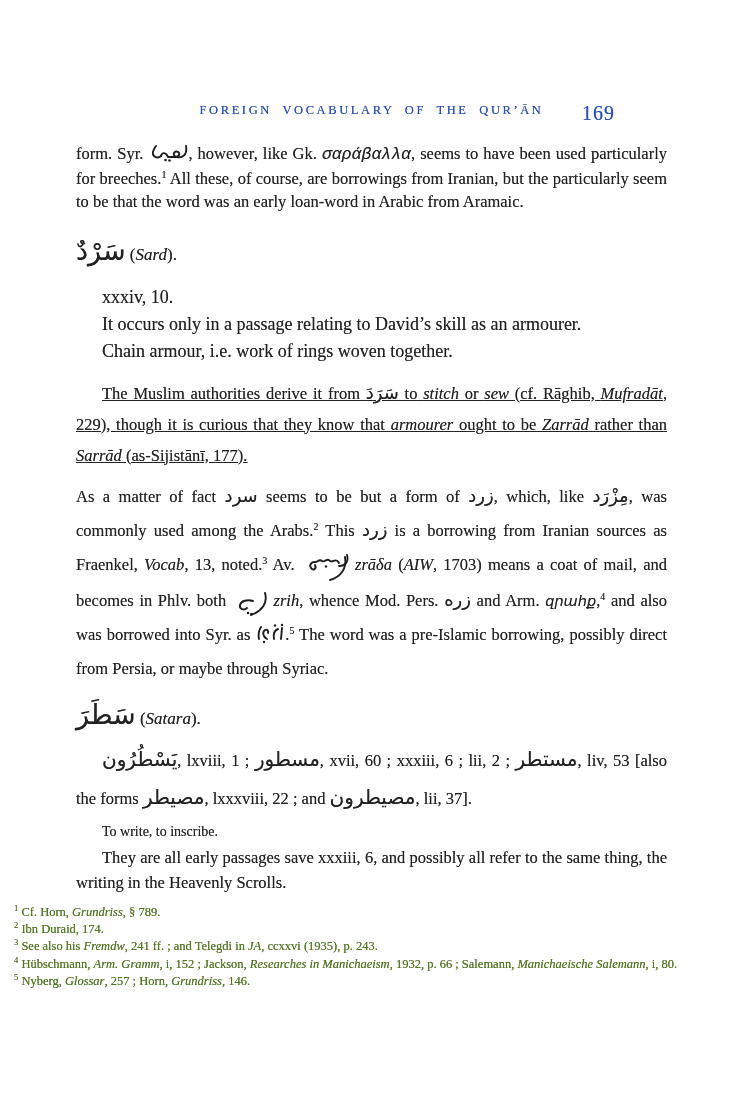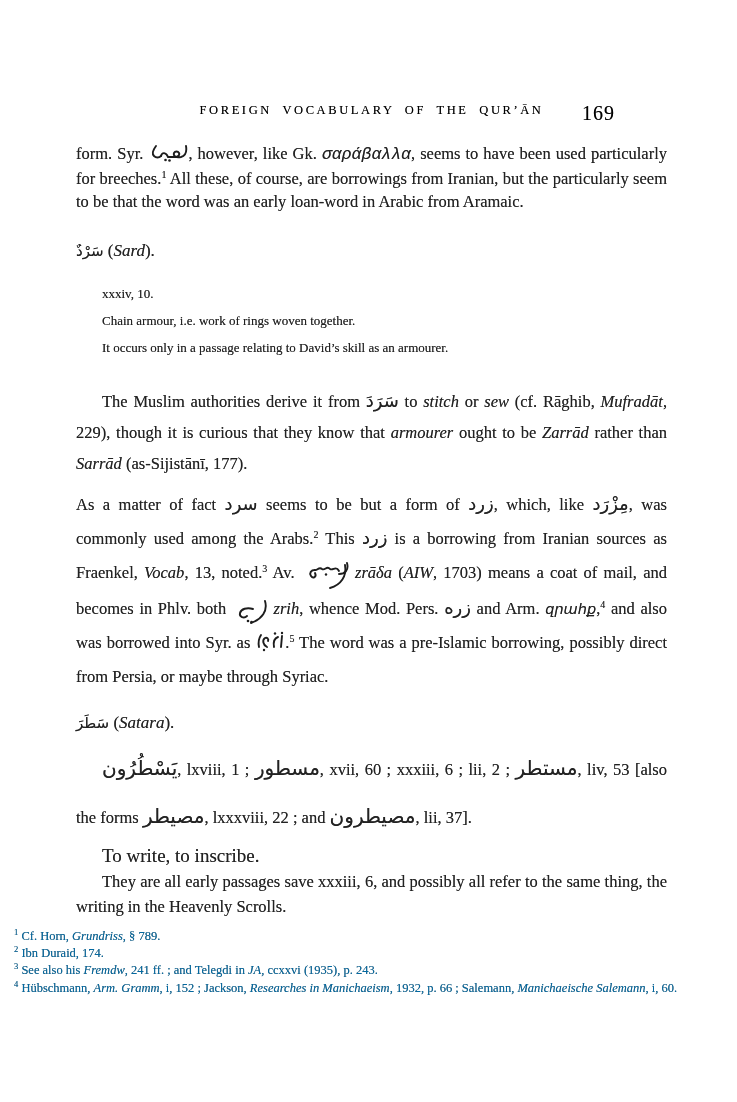--- a/index.html
+++ b/index.html
@@ -4,50 +4,50 @@
 <style>
   html,body{margin:0;padding:0;background:#ffffff;}
   .page{
     position:relative; width:737px; height:1102px; background:#ffffff;
     font-family:"Liberation Serif", serif; color:#222;
     overflow:hidden;
     text-shadow:0 0 0.4px rgba(20,20,20,.55);
   }
   .running-header{
     position:relative; margin:103px 70px 17px 76px; text-align:center;
-    font-size:12.5px; letter-spacing:2.6px; word-spacing:5px; color:#000000;
+    font-size:12.5px; letter-spacing:2.6px; word-spacing:5px; color:#1d4ed8;
     white-space:nowrap;
   }
   .pagenum{
     position:absolute; right:52px; top:-1px;
     letter-spacing:1px; font-size:20px;
   }
   p{margin:0 70px 0 76px;}
   .p1{margin-top:24px; text-align:justify; font-size:16.5px; line-height:23.5px;}
   .headword{margin-top:21px; font-size:17px; line-height:32px;}
-  .plainlines{margin-top:13px; font-size:13px; line-height:27px;}
+  .plainlines{margin-top:13px; font-size:18px; line-height:27px;}
   .plainlines .ln{display:block; text-indent:26px;}
-  .p2{margin-top:24px; text-align:justify; font-size:16.5px; line-height:31px; text-indent:26px;}
+  .p2{margin-top:12px; text-align:justify; font-size:16.5px; line-height:31px; text-indent:26px;text-decoration:underline;}
   .p3{margin-top:8px; text-align:justify; font-size:16.5px; line-height:33.5px;}
   .headword2{margin-top:14px;}
-  .verses{margin-top:6px; text-align:justify; font-size:16.5px; line-height:47px; text-indent:26px;}
-  .towrite{margin-top:2px; font-size:19px; line-height:26px; text-indent:26px;}
+  .verses{margin-top:6px; text-align:justify; font-size:16.5px; line-height:36px; text-indent:26px;}
+  .towrite{margin-top:2px; font-size:14px; line-height:26px; text-indent:26px;}
   .theyare{margin-top:0; text-align:justify; font-size:16.5px; line-height:25px; text-indent:26px;}
-  .footnotes{margin-top:9px; font-size:12.5px; line-height:17.2px; color:#0369a1;}
+  .footnotes{margin-top:9px; font-size:12.5px; line-height:17.2px; color:#4d7c0f;}
   .footnotes p{margin:0; text-indent:14px; text-align:justify;}
   
   .s-n{}
   .s-i{font-style:italic;}
   .s-gr{font-style:italic;font-family:Liberation Mono, monospace;}
   .s-am{font-family:"DejaVu Sans", sans-serif; font-size:14.5px; font-style:italic;}
   .s-sup{vertical-align:super; font-size:10px; line-height:0;}
   .footnotes .s-sup{font-size:8.5px;}
   .s-ar{font-family:"DejaVu Sans", sans-serif; font-size:18px; unicode-bidi:isolate;}
   .verses .s-ar{font-size:20px;}
-  .s-arlg{font-family:"DejaVu Sans", sans-serif; font-size:15px; unicode-bidi:isolate;}
+  .s-arlg{font-family:"DejaVu Sans", sans-serif; font-size:27px; unicode-bidi:isolate;}
   .glyph{display:inline-block;}
   .glyph svg{display:inline-block; vertical-align:-4px;}
   .g-avestan svg{vertical-align:-13px;}
   .g-pahlavi svg{vertical-align:-11px;}
   .glyph path{fill:none; stroke:#1d1d1d; stroke-width:1.9; stroke-linecap:round;}
   .glyph circle{fill:#1d1d1d; stroke:none;}
 </style>
 </head>
 <body>
 
@@ -65,22 +65,22 @@
     <path d="M13,13 C11,15 8,15 6,13 C4,11 5,7 8,3"></path>
     <circle cx="21.5" cy="17.5" r="1.3"></circle>
     <circle cx="17.5" cy="17" r="1.3"></circle>
   </svg>
 </span><span class="s-n">, however, like Gk. </span><span class="s-gr">σαράβαλλα</span><span class="s-n">, seems to have been used particularly for breeches.</span><span class="s-sup">1</span><span class="s-n">  All these, of course, are borrowings from Iranian, but the particularly seem to be that the word was an early loan-word in Arabic from Aramaic.</span></p>
 
   <p class="headword"><span class="s-arlg" dir="rtl">سَرْدٌ</span><span class="s-n"> (</span><span class="s-i">Sard</span><span class="s-n">).</span></p>
 
   <p class="plainlines">
     <span class="ln">xxxiv, 10.</span>
+    <span class="ln">It occurs only in a passage relating to David’s skill as an armourer.</span>
     <span class="ln">Chain armour, i.e. work of rings woven together.</span>
-    <span class="ln">It occurs only in a passage relating to David’s skill as an armourer.</span>
   </p>
 
   <p class="p2"><span class="s-n">The Muslim authorities derive it from </span><span class="s-ar" dir="rtl">سَرَدَ</span><span class="s-n"> to </span><span class="s-i">stitch</span><span class="s-n"> or </span><span class="s-i">sew</span><span class="s-n"> (cf. Rāghib, </span><span class="s-i">Mufradāt</span><span class="s-n">, 229), though it is curious that they know that </span><span class="s-i">armourer</span><span class="s-n"> ought to be </span><span class="s-i">Zarrād</span><span class="s-n"> rather than </span><span class="s-i">Sarrād</span><span class="s-n"> (as-Sijistānī, 177).</span></p>
 
   <p class="p3"><span class="s-n">As a matter of fact </span><span class="s-ar" dir="rtl">سرد</span><span class="s-n"> seems to be but a form of </span><span class="s-ar" dir="rtl">زرد</span><span class="s-n">, which, like </span><span class="s-ar" dir="rtl">مِزْرَد</span><span class="s-n">, was commonly used among the Arabs.</span><span class="s-sup">2</span><span class="s-n">  This </span><span class="s-ar" dir="rtl">زرد</span><span class="s-n"> is a borrowing from Iranian sources as Fraenkel, </span><span class="s-i">Vocab</span><span class="s-n">, 13, noted.</span><span class="s-sup">3</span><span class="s-n">  Av. </span><span class="glyph g-avestan" title="zrāδa (Avestan script)">
   <svg width="48" height="30" viewBox="0 0 48 30" xmlns="http://www.w3.org/2000/svg">
     <path d="M46,2 C48,9 44,13 38,13"></path>
     <path d="M44,4 C46,15 40,24 29,27"></path>
     <path d="M38,10 C35,4 32,10 29,8 C26,4 24,10 21,8 C18,5 16,10 14,9"></path>
     <path d="M14,9 C10,9 8,12 10,15 C12,18 16,16 14,12"></path>
@@ -110,16 +110,17 @@
   <p class="verses"><span class="s-ar" dir="rtl">يَسْطُرُون</span><span class="s-n">, lxviii, 1 ; </span><span class="s-ar" dir="rtl">مسطور</span><span class="s-n">, xvii, 60 ;  xxxiii, 6 ;  lii, 2 ;  </span><span class="s-ar" dir="rtl">مستطر</span><span class="s-n">, liv, 53 [also the forms </span><span class="s-ar" dir="rtl">مصيطر</span><span class="s-n">, lxxxviii, 22 ; and </span><span class="s-ar" dir="rtl">مصيطرون</span><span class="s-n">, lii, 37].</span></p>
 
   <p class="towrite">To write, to inscribe.</p>
 
   <p class="theyare">They are all early passages save xxxiii, 6, and possibly all refer to the same thing, the writing in the Heavenly Scrolls.</p>
 
   <div class="footnotes">
     <p><span class="s-sup">1</span><span class="s-n"> Cf. Horn, </span><span class="s-i">Grundriss</span><span class="s-n">, § 789.</span></p>
     <p><span class="s-sup">2</span><span class="s-n"> Ibn Duraid, 174.</span></p>
     <p><span class="s-sup">3</span><span class="s-n"> See also his </span><span class="s-i">Fremdw</span><span class="s-n">, 241 ff. ;  and Telegdi in </span><span class="s-i">JA</span><span class="s-n">, ccxxvi (1935), p. 243.</span></p>
-    <p><span class="s-sup">4</span><span class="s-n"> Hübschmann, </span><span class="s-i">Arm. Gramm</span><span class="s-n">, i, 152 ;  Jackson, </span><span class="s-i">Researches in Manichaeism</span><span class="s-n">, 1932, p. 66 ;  Salemann, </span><span class="s-i">Manichaeische Salemann</span><span class="s-n">, i, 60.</span></p>
+    <p><span class="s-sup">4</span><span class="s-n"> Hübschmann, </span><span class="s-i">Arm. Gramm</span><span class="s-n">, i, 152 ;  Jackson, </span><span class="s-i">Researches in Manichaeism</span><span class="s-n">, 1932, p. 66 ;  Salemann, </span><span class="s-i">Manichaeische Salemann</span><span class="s-n">, i, 80.</span></p>
+    <p><span class="s-sup">5</span><span class="s-n"> Nyberg, </span><span class="s-i">Glossar</span><span class="s-n">, 257 ;  Horn, </span><span class="s-i">Grundriss</span><span class="s-n">, 146.</span></p>
   </div>
 
 </div>
 
 </body></html>

